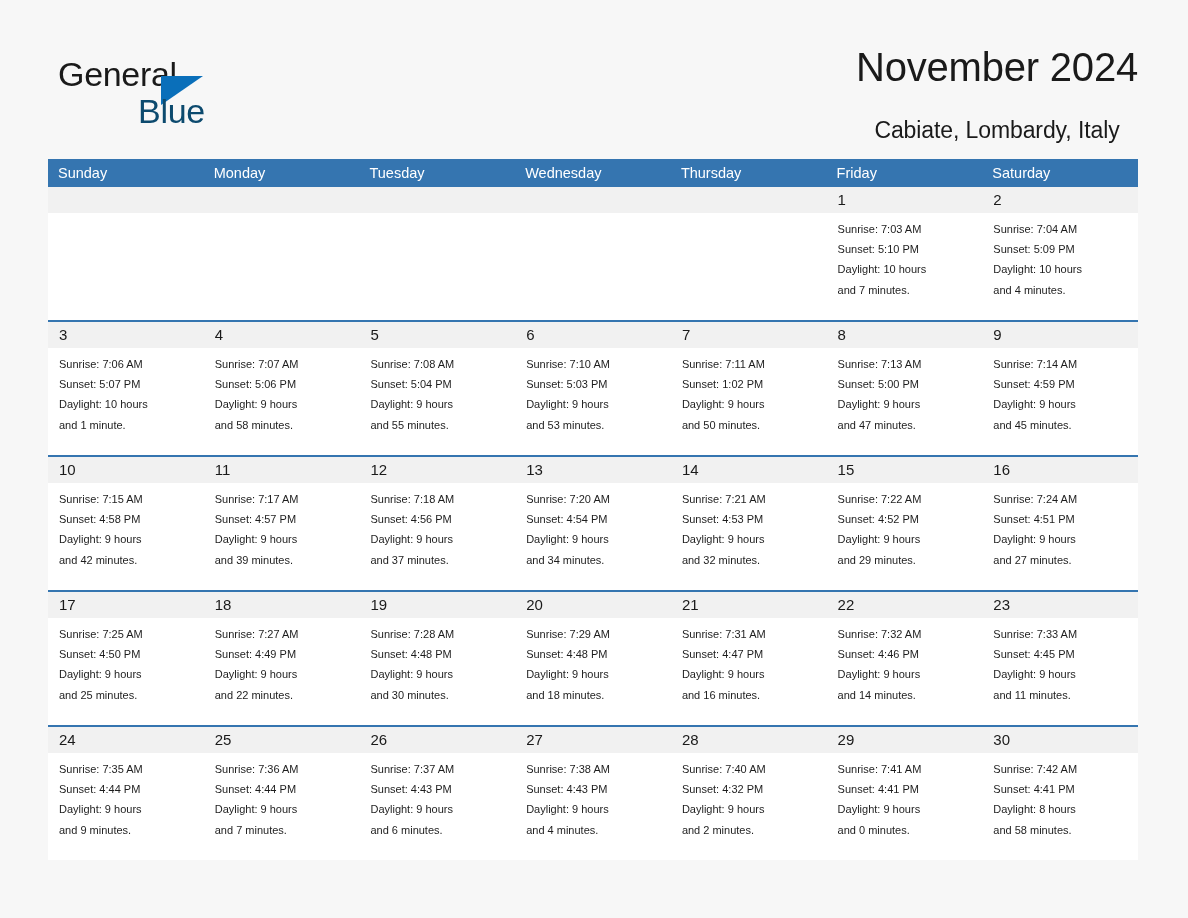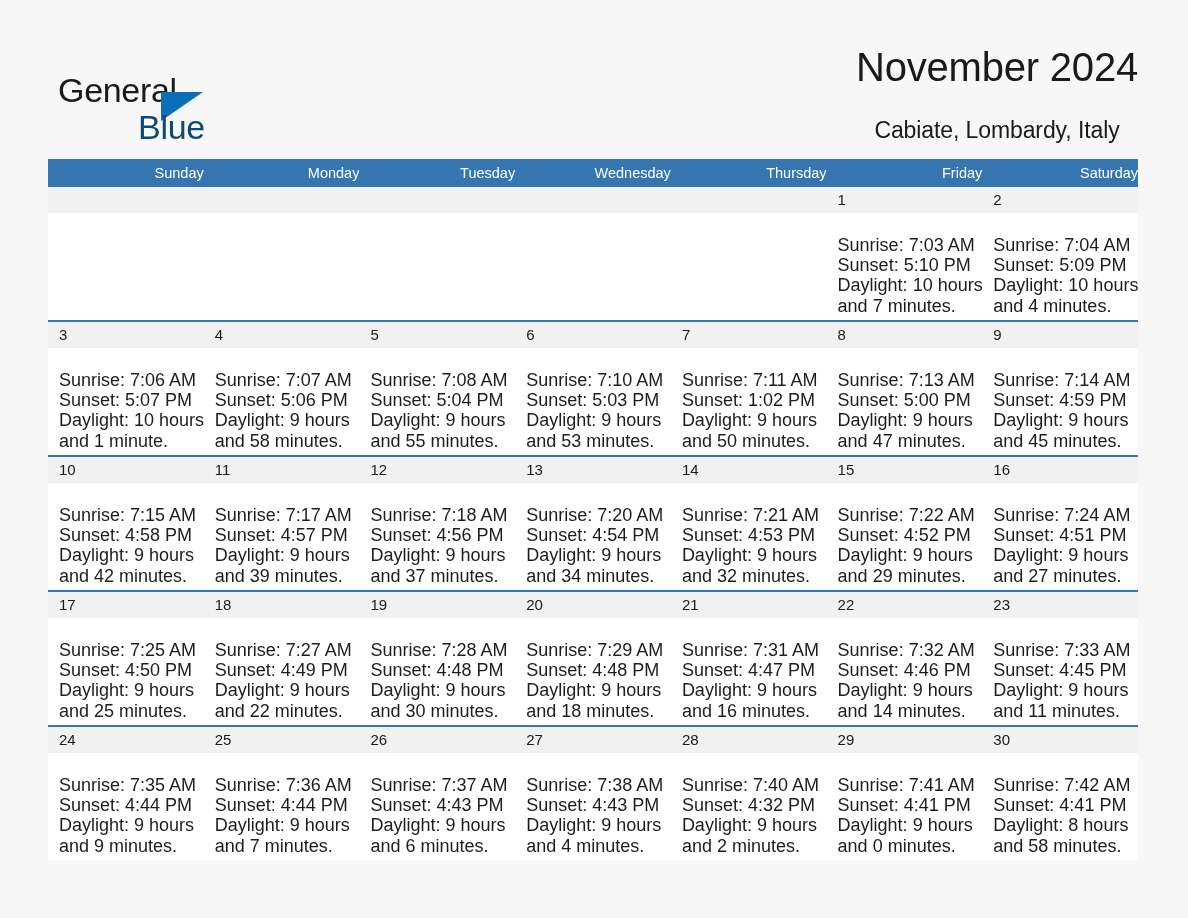--- a/index.html
+++ b/index.html
@@ -24,21 +24,20 @@
     top: 42px;
     right: 50px;
     height: 100px;
   }
   .logo {
     position: absolute;
     left: 10px;
     top: 14px;
     width: 260px;
     height: 80px;
-    margin-top: 16px;
   }
   .logo-general {
     font-size: 34px;
     color: #1a1a1a;
     letter-spacing: -0.3px;
     line-height: 36px;
     font-family: "Liberation Sans", sans-serif;
   }
   .logo-tri {
     position: absolute;
@@ -93,21 +92,20 @@
     height: 28px;
   }
   .weekday {
     flex: 1 1 0;
     color: #ffffff;
     font-size: 14.5px;
     line-height: 28px;
     padding-left: 10px;
     white-space: nowrap;
     overflow: hidden;
-    text-align: right;
   }
   .week-row {
     display: flex;
     border-top: 2px solid #3575b0;
     height: 135px;
     background: #ffffff;
   }
   .week-row.first { border-top: none; height: 133px; }
   .day-cell {
     flex: 1 1 0;
@@ -117,22 +115,22 @@
   }
   .day-num-band {
     height: 26px;
     background: #f1f1f1;
     color: #1a1a1a;
     font-size: 15px;
     line-height: 26px;
     padding-left: 11px;
   }
   .day-info {
-    padding: 22px 10px 0 11px;
-    font-size: 18px;
+    padding: 6px 10px 0 11px;
+    font-size: 11px;
     line-height: 20.2px;
     color: #1d1d1d;
   }
   .day-info div { white-space: nowrap; }
   .day-cell.empty .day-num-band { background: #f1f1f1; }
 </style>
 </head>
 <body>
 
 <div class="page">

